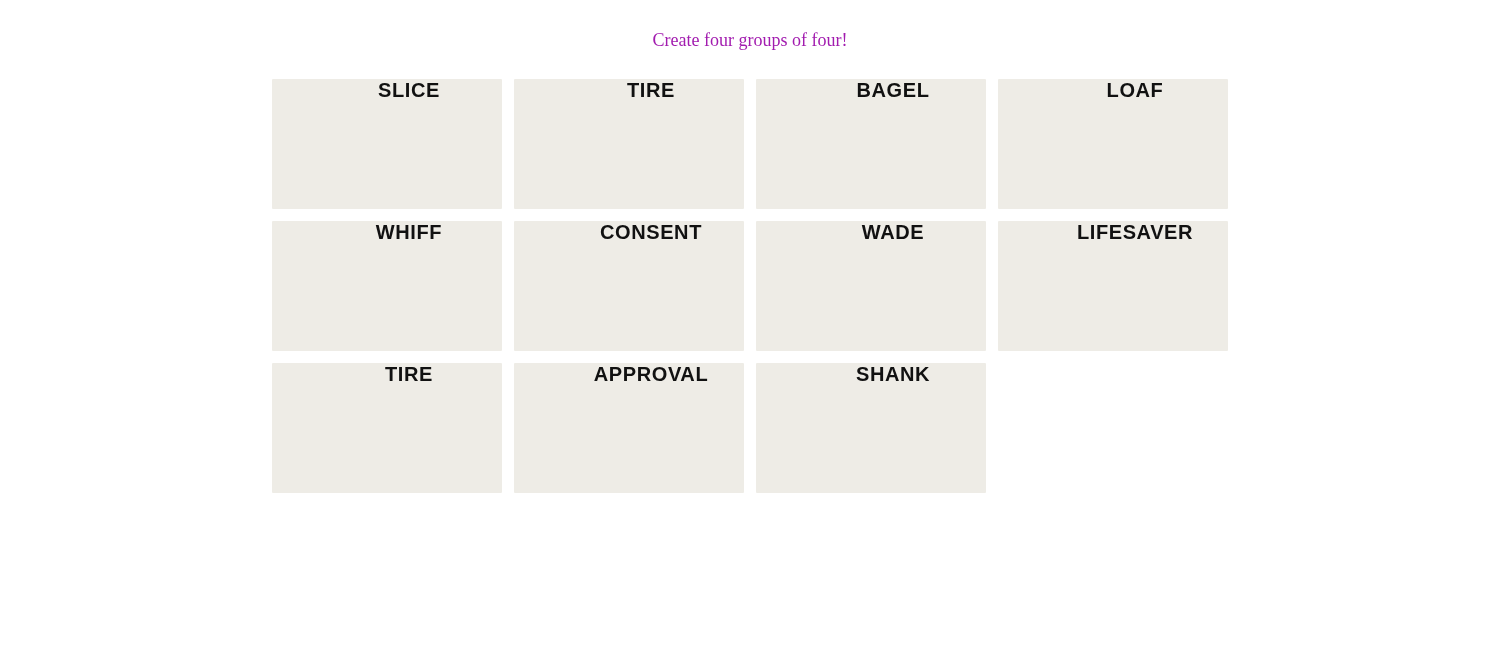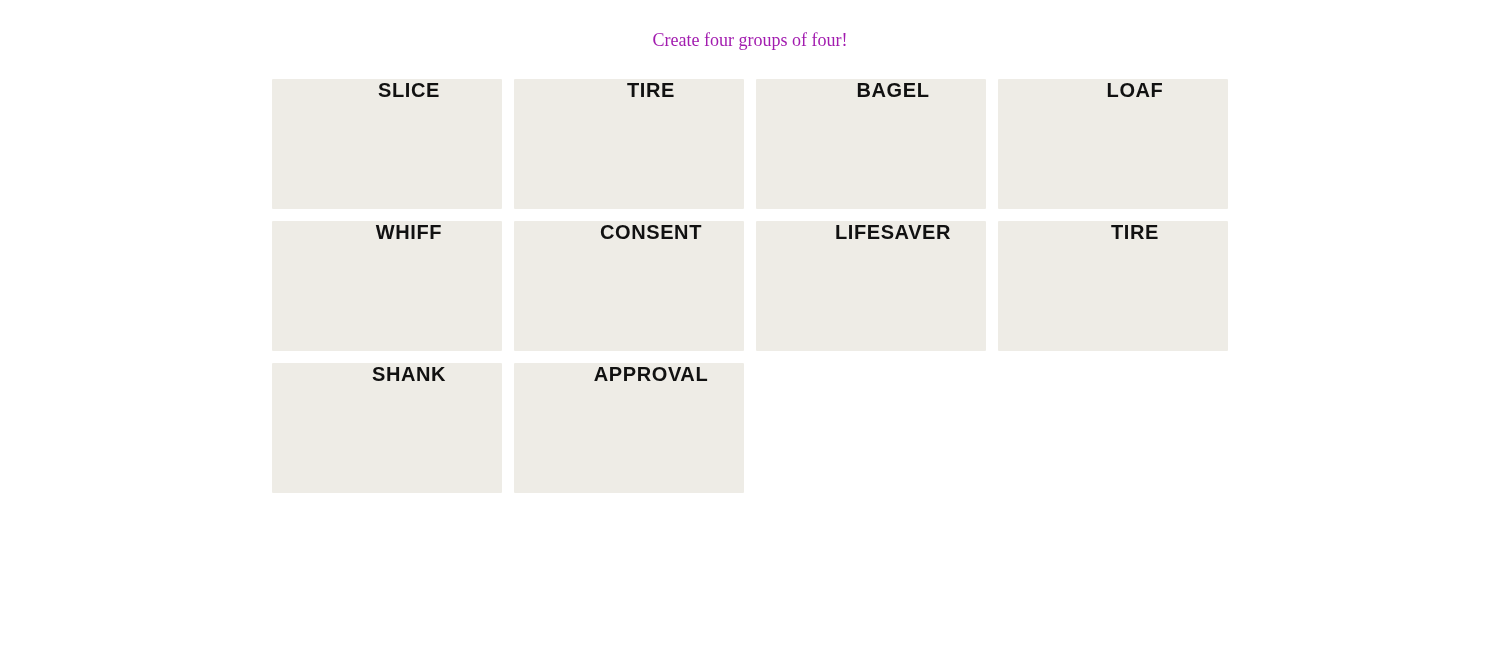--- a/index.html
+++ b/index.html
@@ -72,24 +72,27 @@
     <div class="tile">
       <span class="tile-label">LOAF</span>
     </div>
     <div class="tile">
       <span class="tile-label">WHIFF</span>
     </div>
     <div class="tile">
       <span class="tile-label">CONSENT</span>
     </div>
     <div class="tile">
+      <span class="tile-label">WADE</span>
+    </div>
+    <div class="tile">
       <span class="tile-label">LIFESAVER</span>
     </div>
     <div class="tile">
       <span class="tile-label">TIRE</span>
     </div>
     <div class="tile">
-      <span class="tile-label">SHANK</span>
+      <span class="tile-label">APPROVAL</span>
     </div>
     <div class="tile">
-      <span class="tile-label">APPROVAL</span>
+      <span class="tile-label">SHANK</span>
     </div>
   </div>
 
 </body></html>

